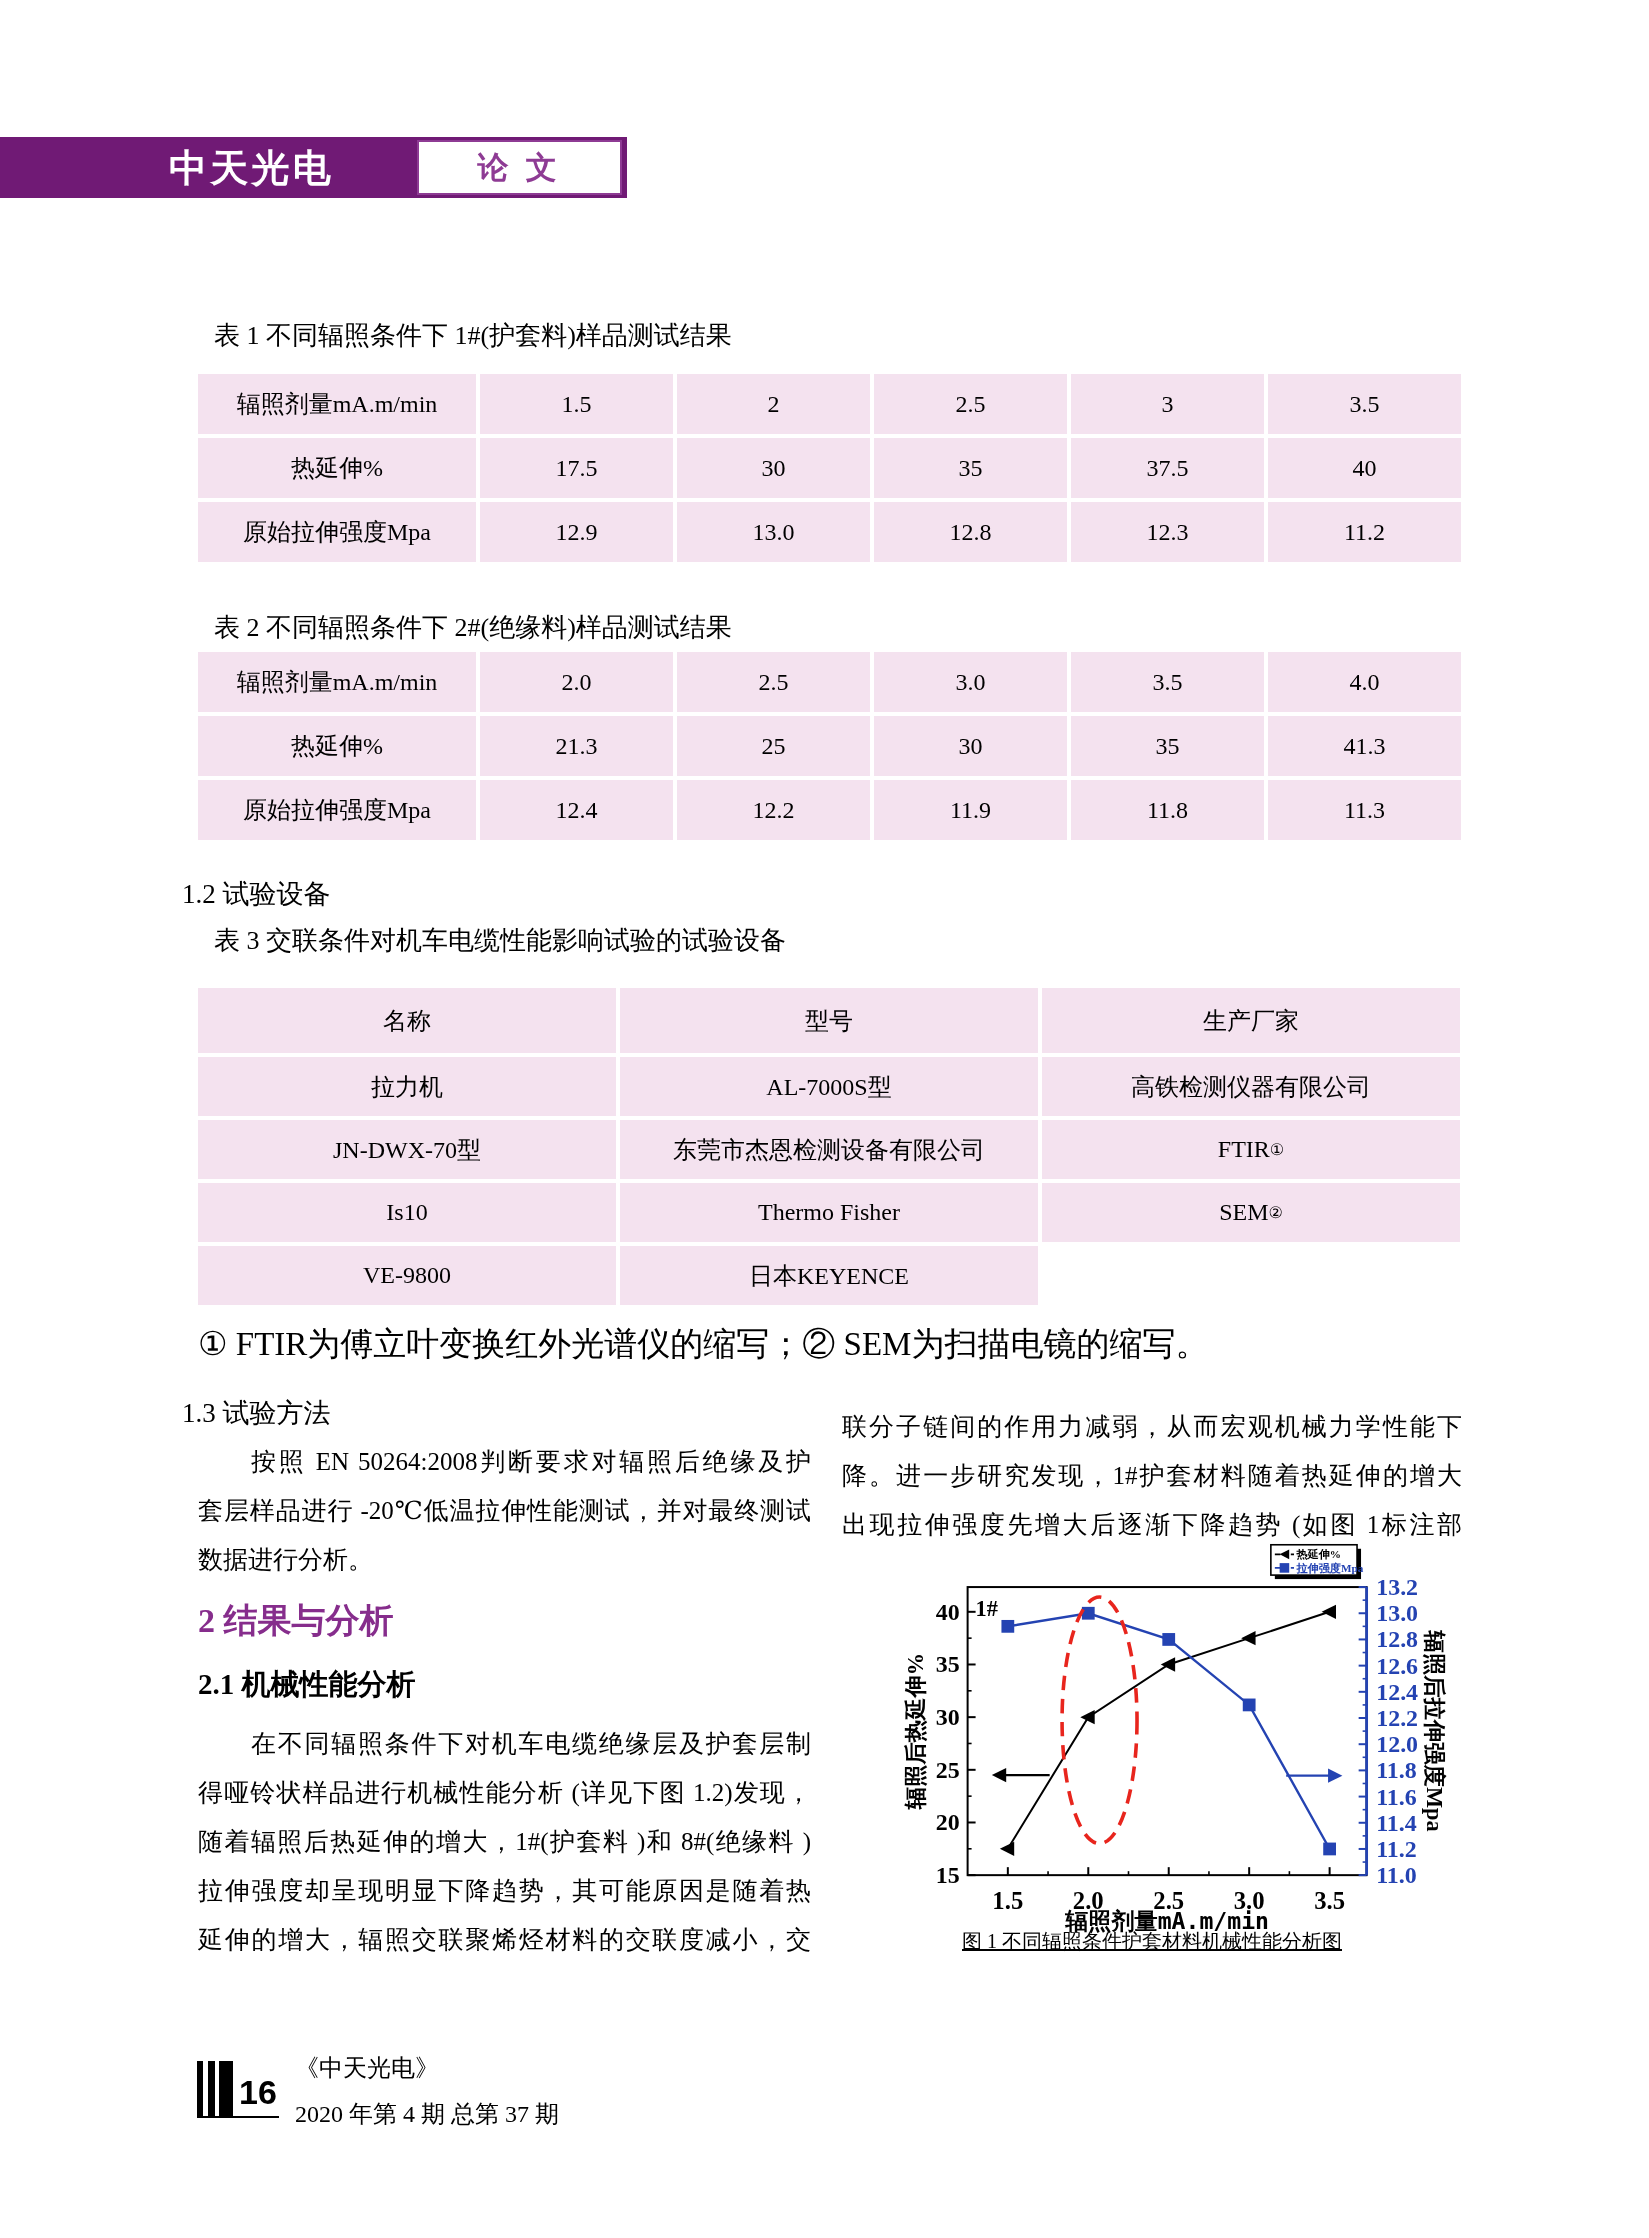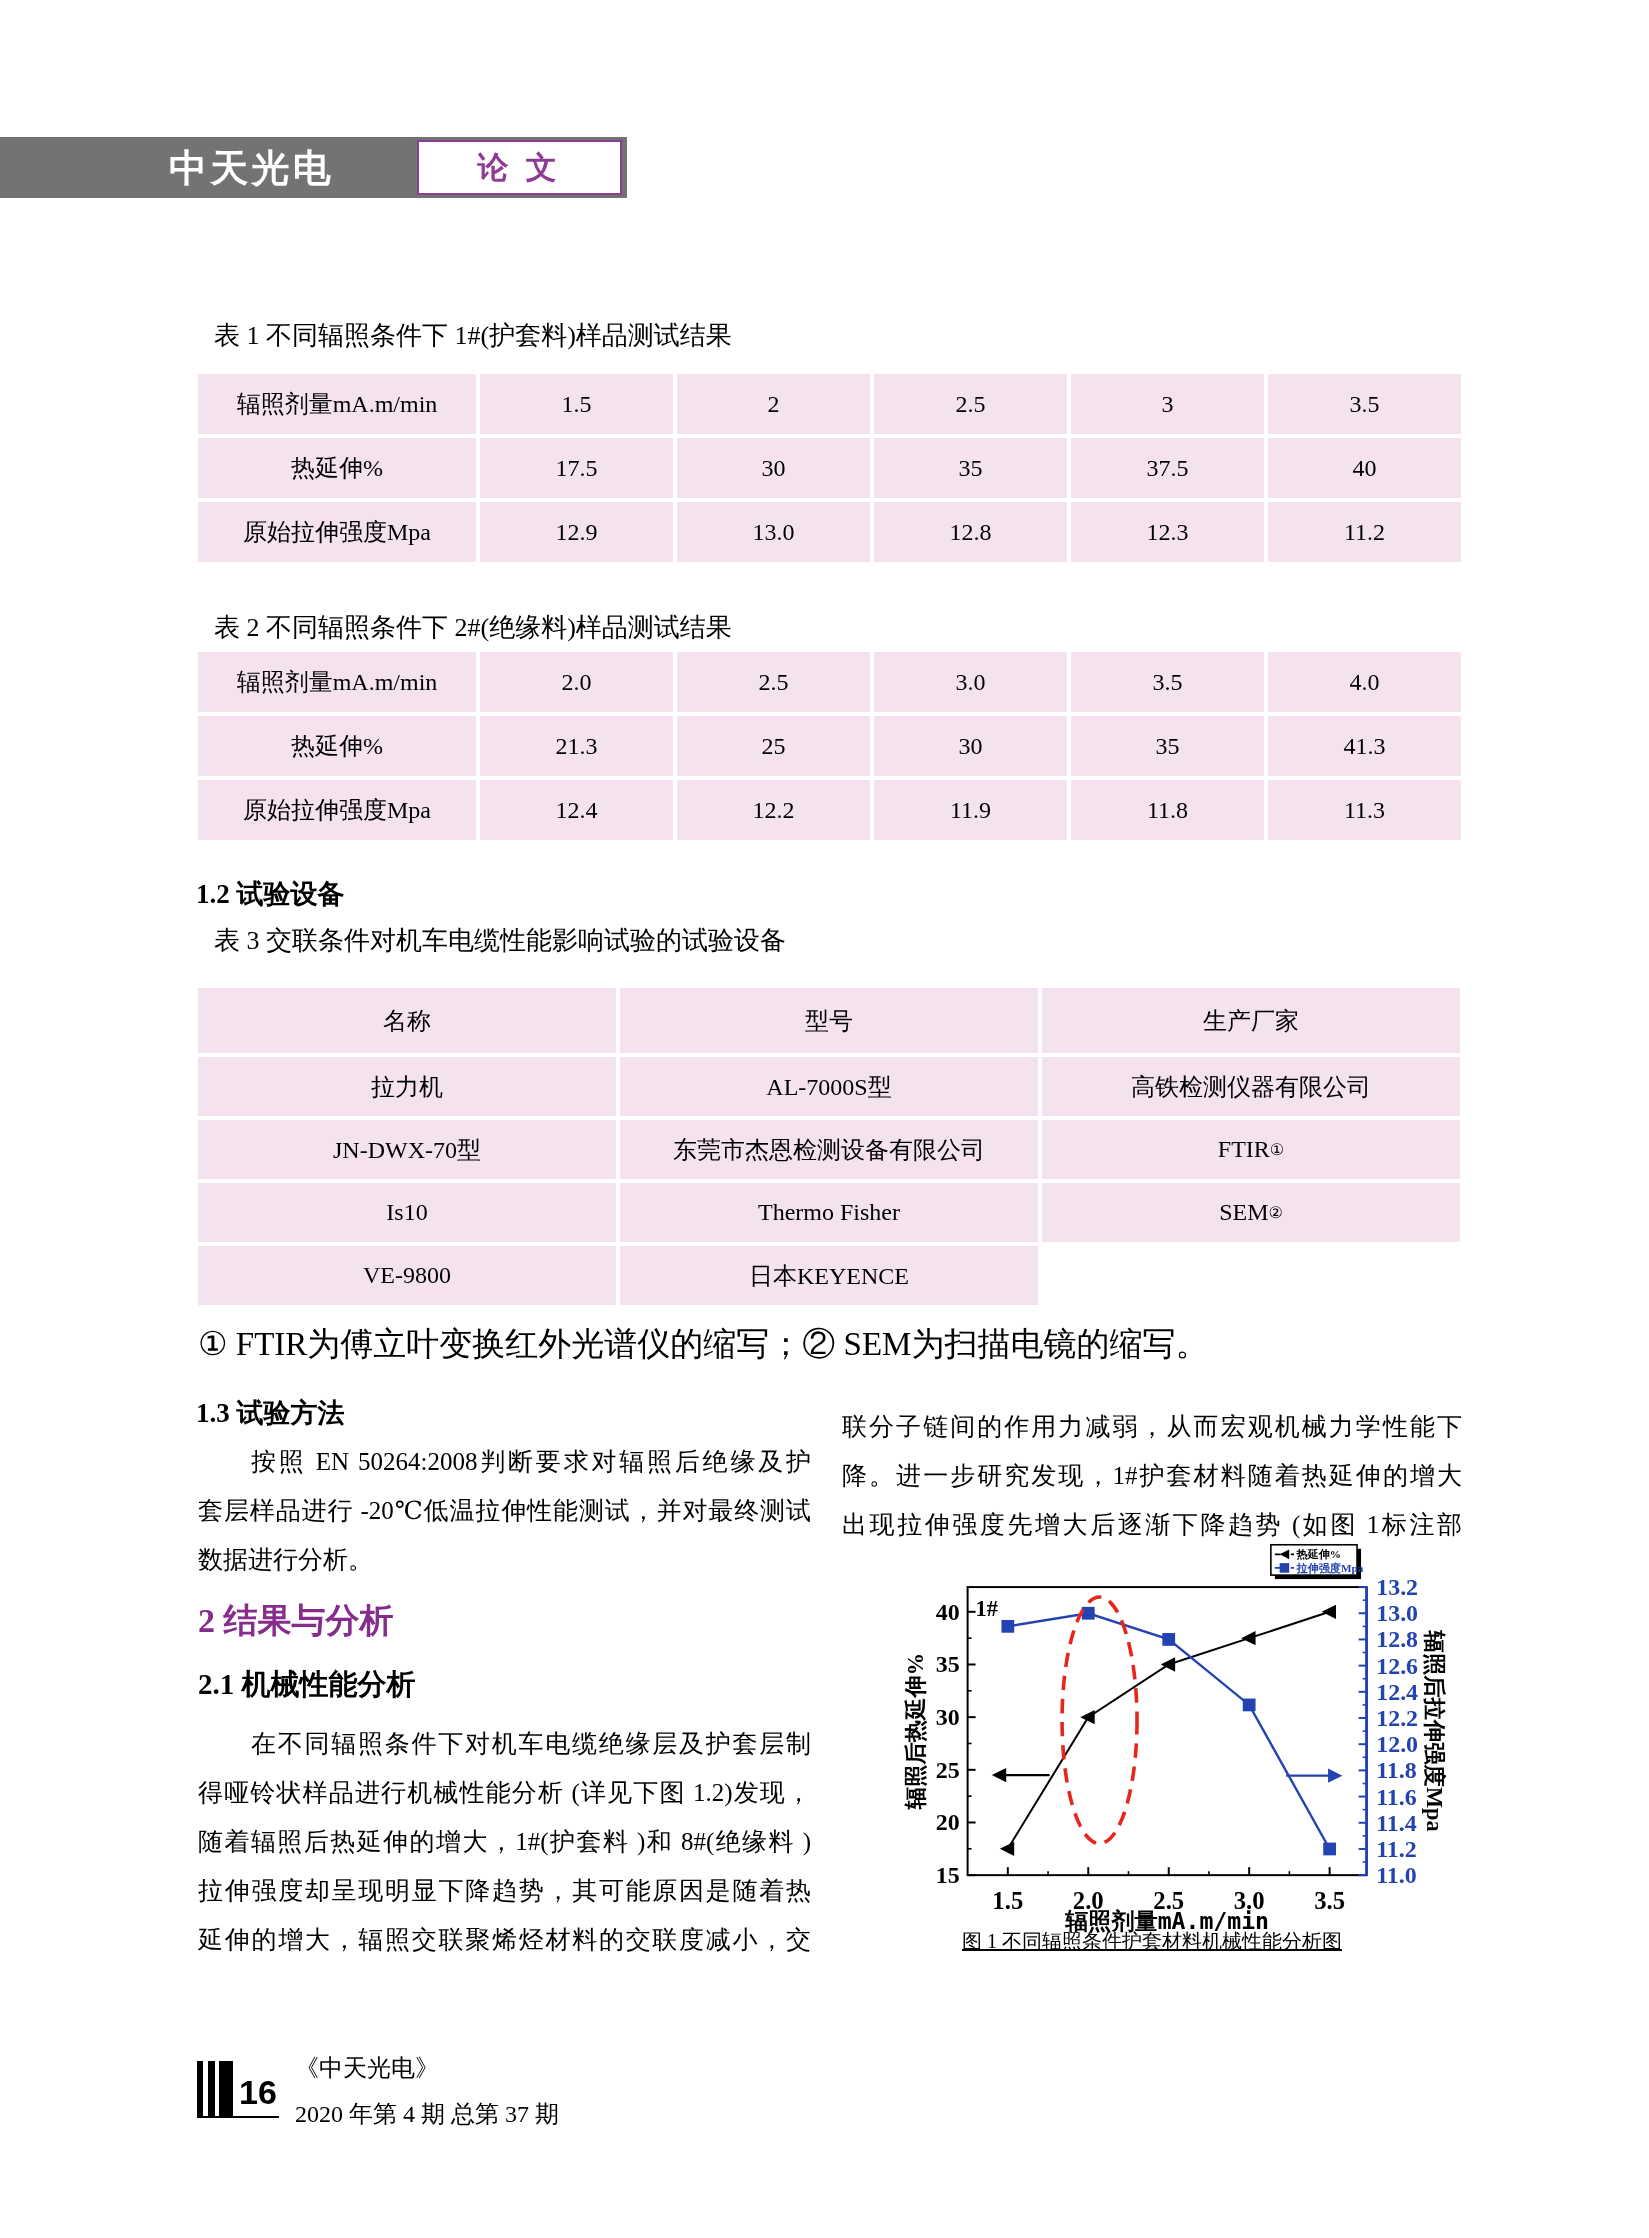--- a/index.html
+++ b/index.html
@@ -1,39 +1,39 @@
 <!DOCTYPE html>
 <html style="font-size:12.8px"><head>
 <meta charset="utf-8">
 <style>
   html,body{margin:0;padding:0;background:#fff;}
   .page{position:relative;width:1650px;height:2239px;background:#ffffff;
         font-family:"Liberation Serif","DejaVu Serif",serif;color:#000;overflow:hidden;}
 
   
-  .band{position:absolute;left:0;top:137px;width:627px;height:61px;background:#737373;}
+  .band{position:absolute;left:0;top:137px;width:627px;height:61px;background:#701a75;}
   .logo{position:absolute;left:120px;top:4.8px;width:263px;height:52px;line-height:52px;
         text-align:center;color:#fff;font-size:38px;font-weight:bold;letter-spacing:3.2px;}
   .badge{position:absolute;left:417px;top:3.2px;width:205px;height:55px;background:#fff;
          border:2.4px solid #8e3b94;box-sizing:border-box;display:flex;align-items:center;
          justify-content:center;font-size:31px;color:#8e3b94;font-weight:bold;letter-spacing:4.8px;}
 
   
   .tbl-title{position:absolute;left:214px;width:1263px;height:35px;line-height:35px;
              text-align:left;font-size:26px;}
   .tbl{position:absolute;left:198px;display:grid;gap:4px;}
   .tbl .c{background:#f4e2ef;display:flex;align-items:center;justify-content:center;
           font-size:24px;text-align:center;}
   #t1{top:374px;grid-template-columns:278px repeat(5,193px);grid-auto-rows:60px;}
   #t2{top:652px;grid-template-columns:278px repeat(5,193px);grid-auto-rows:60px;}
   #t3{top:988px;grid-template-columns:418px 418px 418px;grid-template-rows:65px 59px 59px 59px 59px;}
   sup.circ{font-size:16px;vertical-align:super;line-height:0;}
 
   
-  .h-black{position:absolute;left:196px;font-weight:bold;font-size:27px;}
+  .h-black{position:absolute;left:182px;font-weight:normal;font-size:27px;}
   #s2{position:absolute;left:198px;top:1598px;font-weight:bold;font-size:34px;color:#862d8c;}
   #s21{position:absolute;left:198px;top:1665px;font-weight:bold;font-size:29px;}
   #footnote{position:absolute;left:198px;top:1325px;width:1263px;font-size:33px;height:38px;line-height:38px;}
   .para{position:absolute;}
   .line{height:49px;line-height:49px;font-size:25px;text-align:justify;text-align-last:justify;
         overflow:hidden;white-space:nowrap;}
   .line.indent{text-indent:53px;}
   .line.plain{text-align-last:left;}
   #lpara1{left:198px;top:1437px;width:613px;}
   #lpara2{left:198px;top:1719px;width:613px;}

